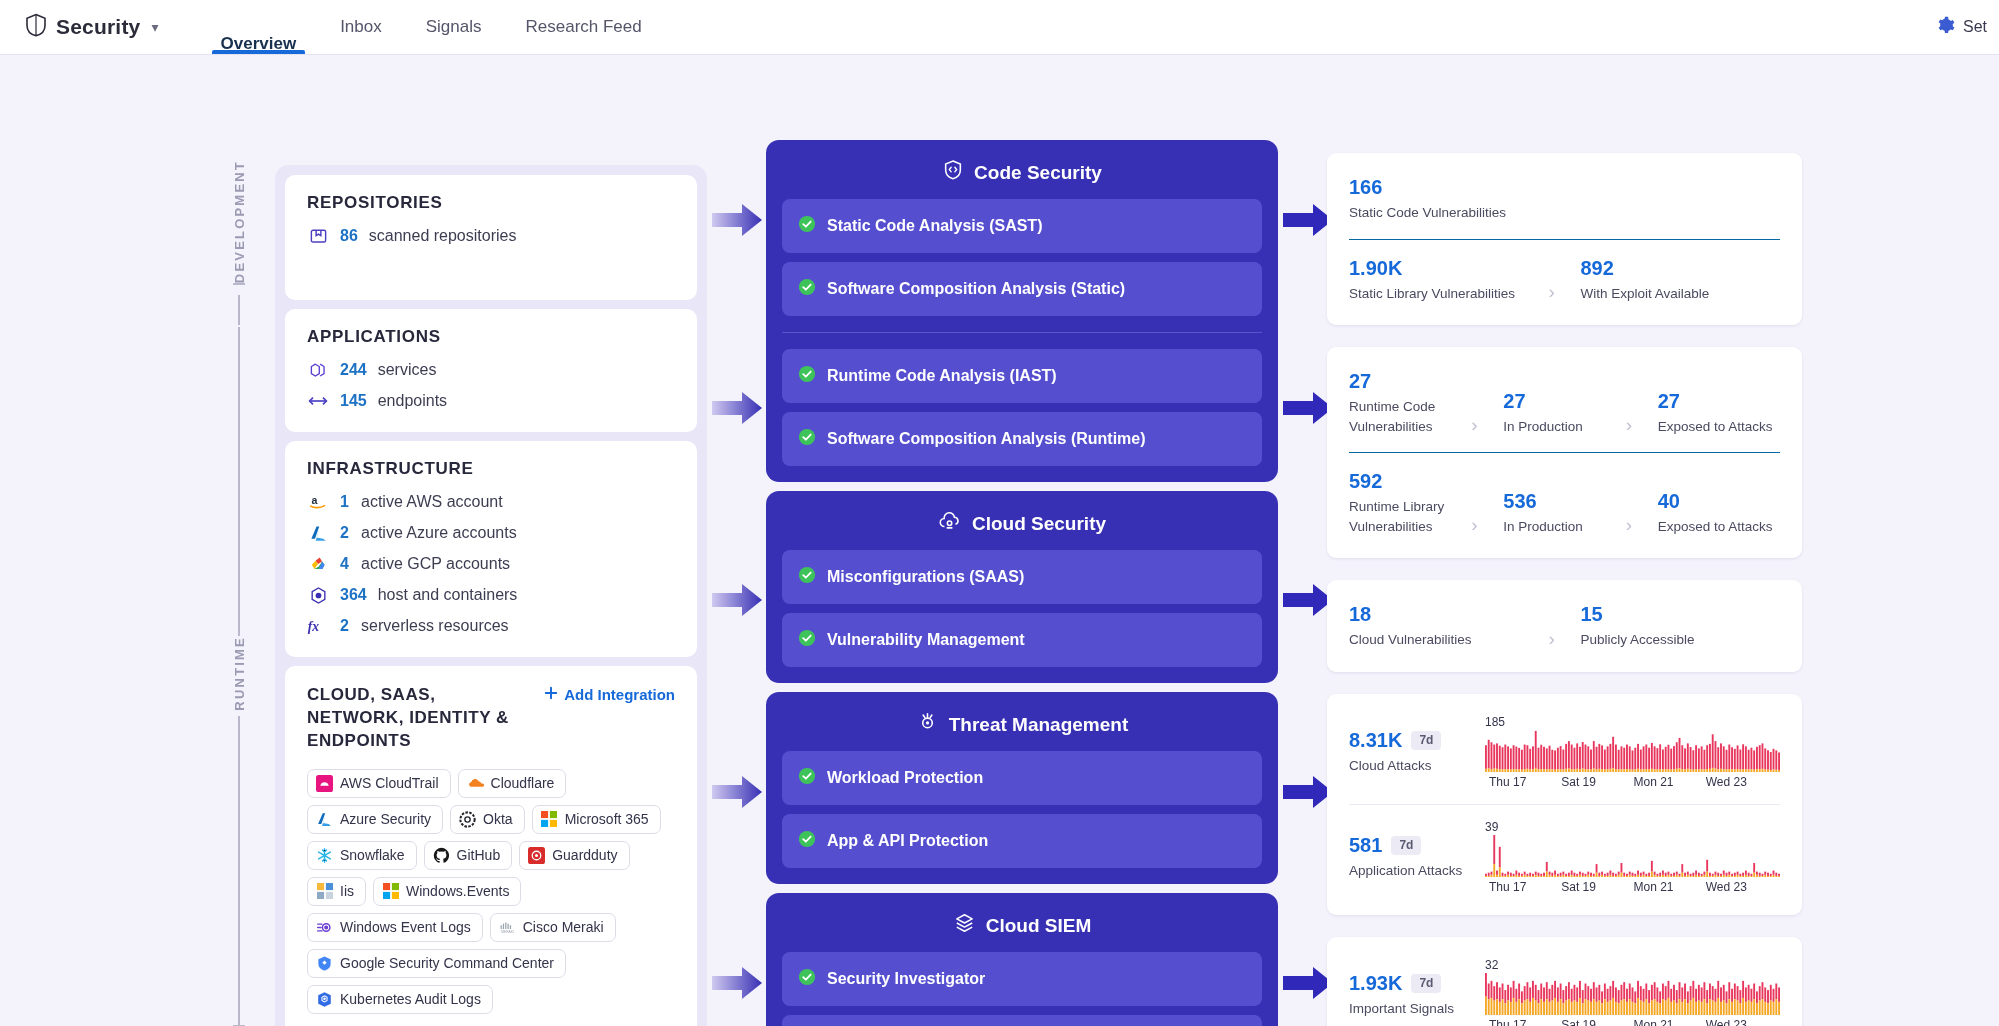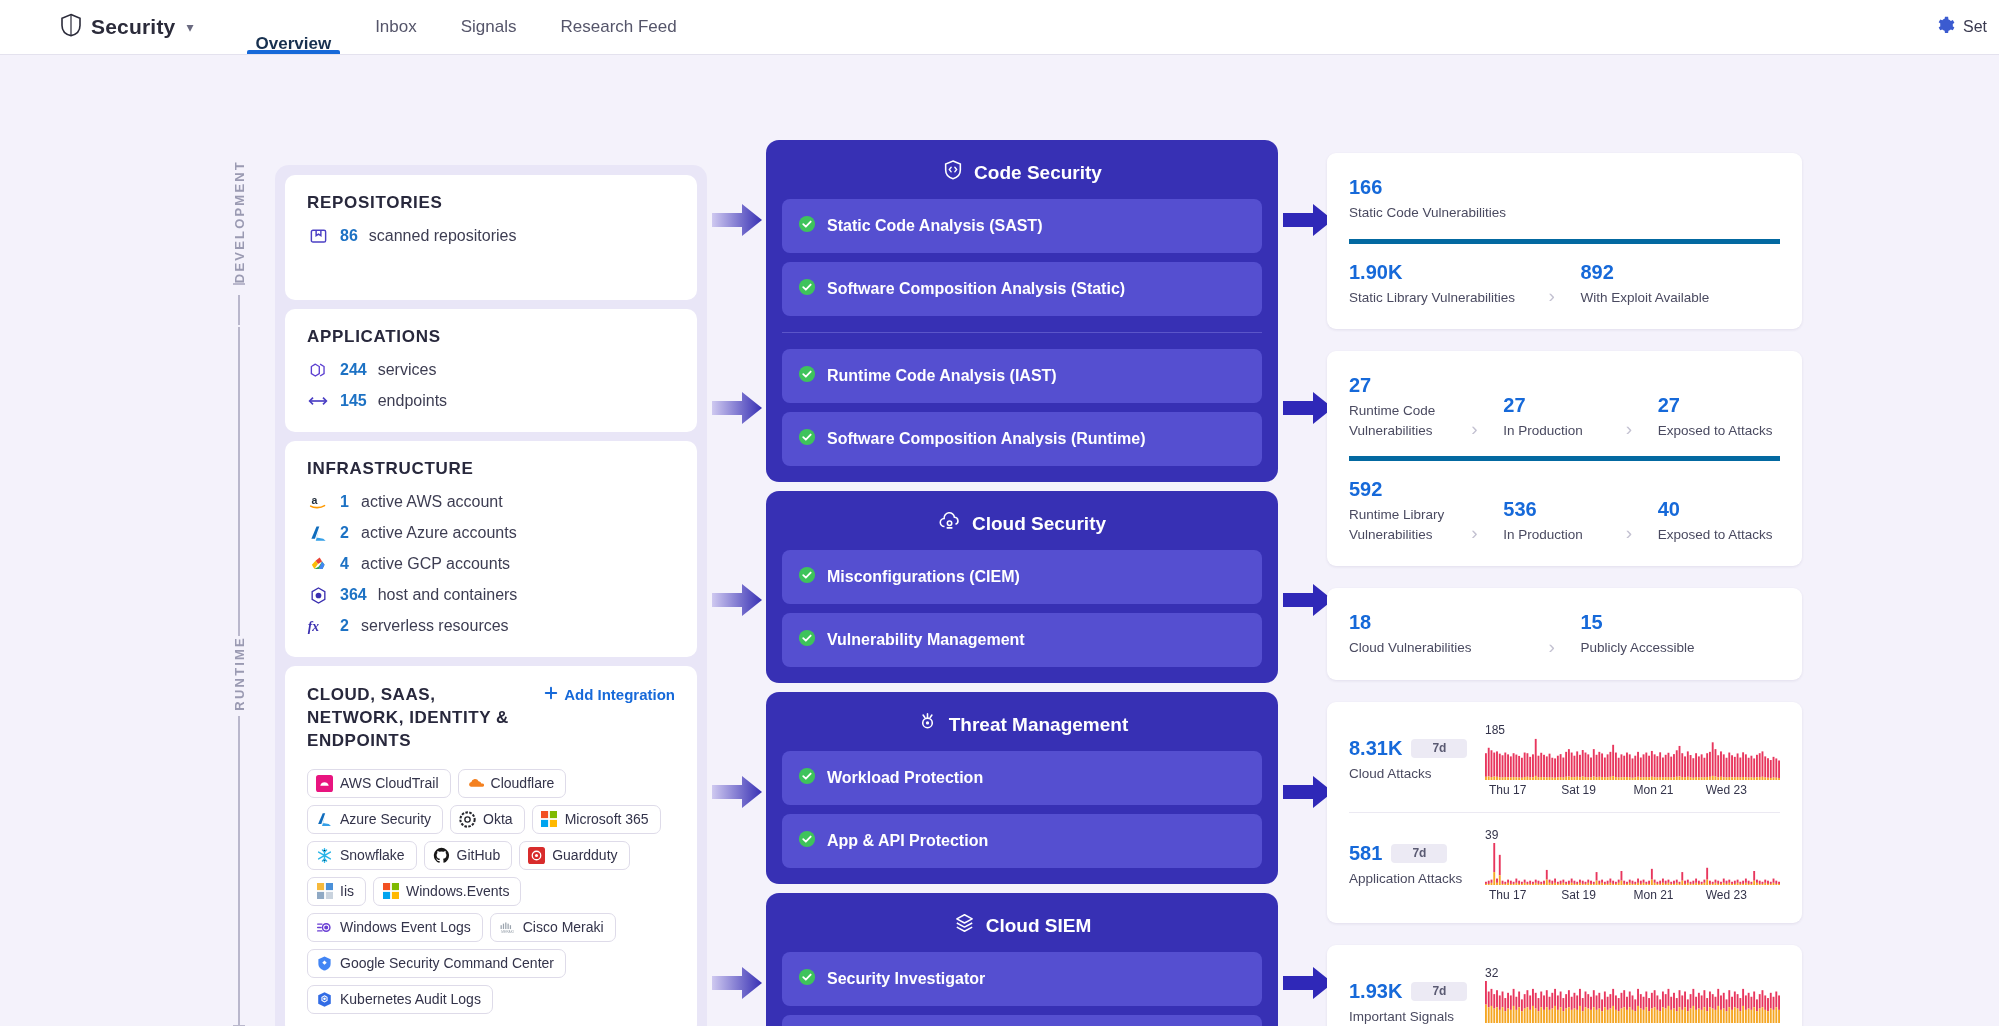--- a/index.html
+++ b/index.html
@@ -12,21 +12,21 @@
 
   
   .topbar {
     height: 55px; background: #ffffff;
     display: flex; align-items: center;
     border-bottom: 1px solid #e4e2ee;
     position: relative;
   }
   .brand {
     display: flex; align-items: center; gap: 9px;
-    padding: 0 10px 0 25px; height: 100%; margin-left: 35px;
+    padding: 0 10px 0 25px; height: 100%;
   }
   .brand-name { font-size: 21px; font-weight: 600; color: #2b2b3a; letter-spacing: .2px; }
   .chev { color: #6a6a80; font-size: 14px; margin-left: 2px; }
   .navtabs { display: flex; align-items: stretch; height: 100%; margin-left: 30px; }
   .navtab {
     display: flex; align-items: center; padding: 0 22px;
     font-size: 17px; color: #55556a; height: 100%;
     position: relative; cursor: pointer; white-space: nowrap;
   }
   .navtab.active { color: #17304f; font-weight: 600; align-items: flex-end; }
@@ -110,26 +110,26 @@
   .check { width: 18px; height: 18px; flex: none; }
 
   
   .rightcol { position: absolute; left: 1327px; top: 98px; width: 475px; }
   .mcard {
     background: #fff; border-radius: 9px;
     box-shadow: 0 1px 3px rgba(40,30,90,.09);
     padding: 6px 22px;
   }
   .mrow { display: flex; align-items: flex-end; padding: 16px 0; }
-  .mrow + .mrow { border-top: 5px solid #0369a1; }
+  .mrow + .mrow { border-top: 1px solid #0369a1; }
   .mcell { flex: 1 1 0; min-width: 0; }
   .mnum { font-size: 20px; font-weight: 700; color: #1669d9; line-height: 1.25; display: flex; align-items: center; gap: 9px; }
   .badge {
     font-size: 12px; font-weight: 600; color: #5a5a72;
-    background: #eceaf4; border-radius: 4px; padding: 2px 21px;
+    background: #eceaf4; border-radius: 4px; padding: 2px 8px;
   }
   .mlbl { font-size: 13.5px; color: #4a4a60; line-height: 1.45; margin-top: 3px; }
   .marrow { flex: none; width: 32px; color: #c3c1d1; font-size: 19px; display: flex; align-items: center; padding-top: 4px; }
 
   
   .srow { display: flex; align-items: center; padding: 15px 0; gap: 14px; }
   .srow + .srow { border-top: 1px solid #ebe9f2; }
   .sleft { width: 122px; flex: none; }
   .sright { flex: 1; }
   .spk-peak { font-size: 12px; color: #33334a; margin-bottom: 1px; }
@@ -555,21 +555,21 @@
               <path d="M10 19.5h5" stroke-linecap="round"></path>
             </svg></span>
       <span>Cloud Security</span>
     </div>
         <div class="cap-list">
           <div class="cap">
         <span><svg class="check" viewBox="0 0 20 20">
                 <circle cx="10" cy="10" r="9" fill="#3ec35b"></circle>
                 <path d="M5.8 10.2 8.7 13l5.4-5.7" fill="none" stroke="#fff" stroke-width="2" stroke-linecap="round" stroke-linejoin="round"></path>
               </svg></span>
-        <span>Misconfigurations (CIEM)</span>
+        <span>Misconfigurations (SAAS)</span>
           </div>
           <div class="cap">
         <span><svg class="check" viewBox="0 0 20 20">
                 <circle cx="10" cy="10" r="9" fill="#3ec35b"></circle>
                 <path d="M5.8 10.2 8.7 13l5.4-5.7" fill="none" stroke="#fff" stroke-width="2" stroke-linecap="round" stroke-linejoin="round"></path>
               </svg></span>
         <span>Vulnerability Management</span>
           </div>
         </div>
       </div>

